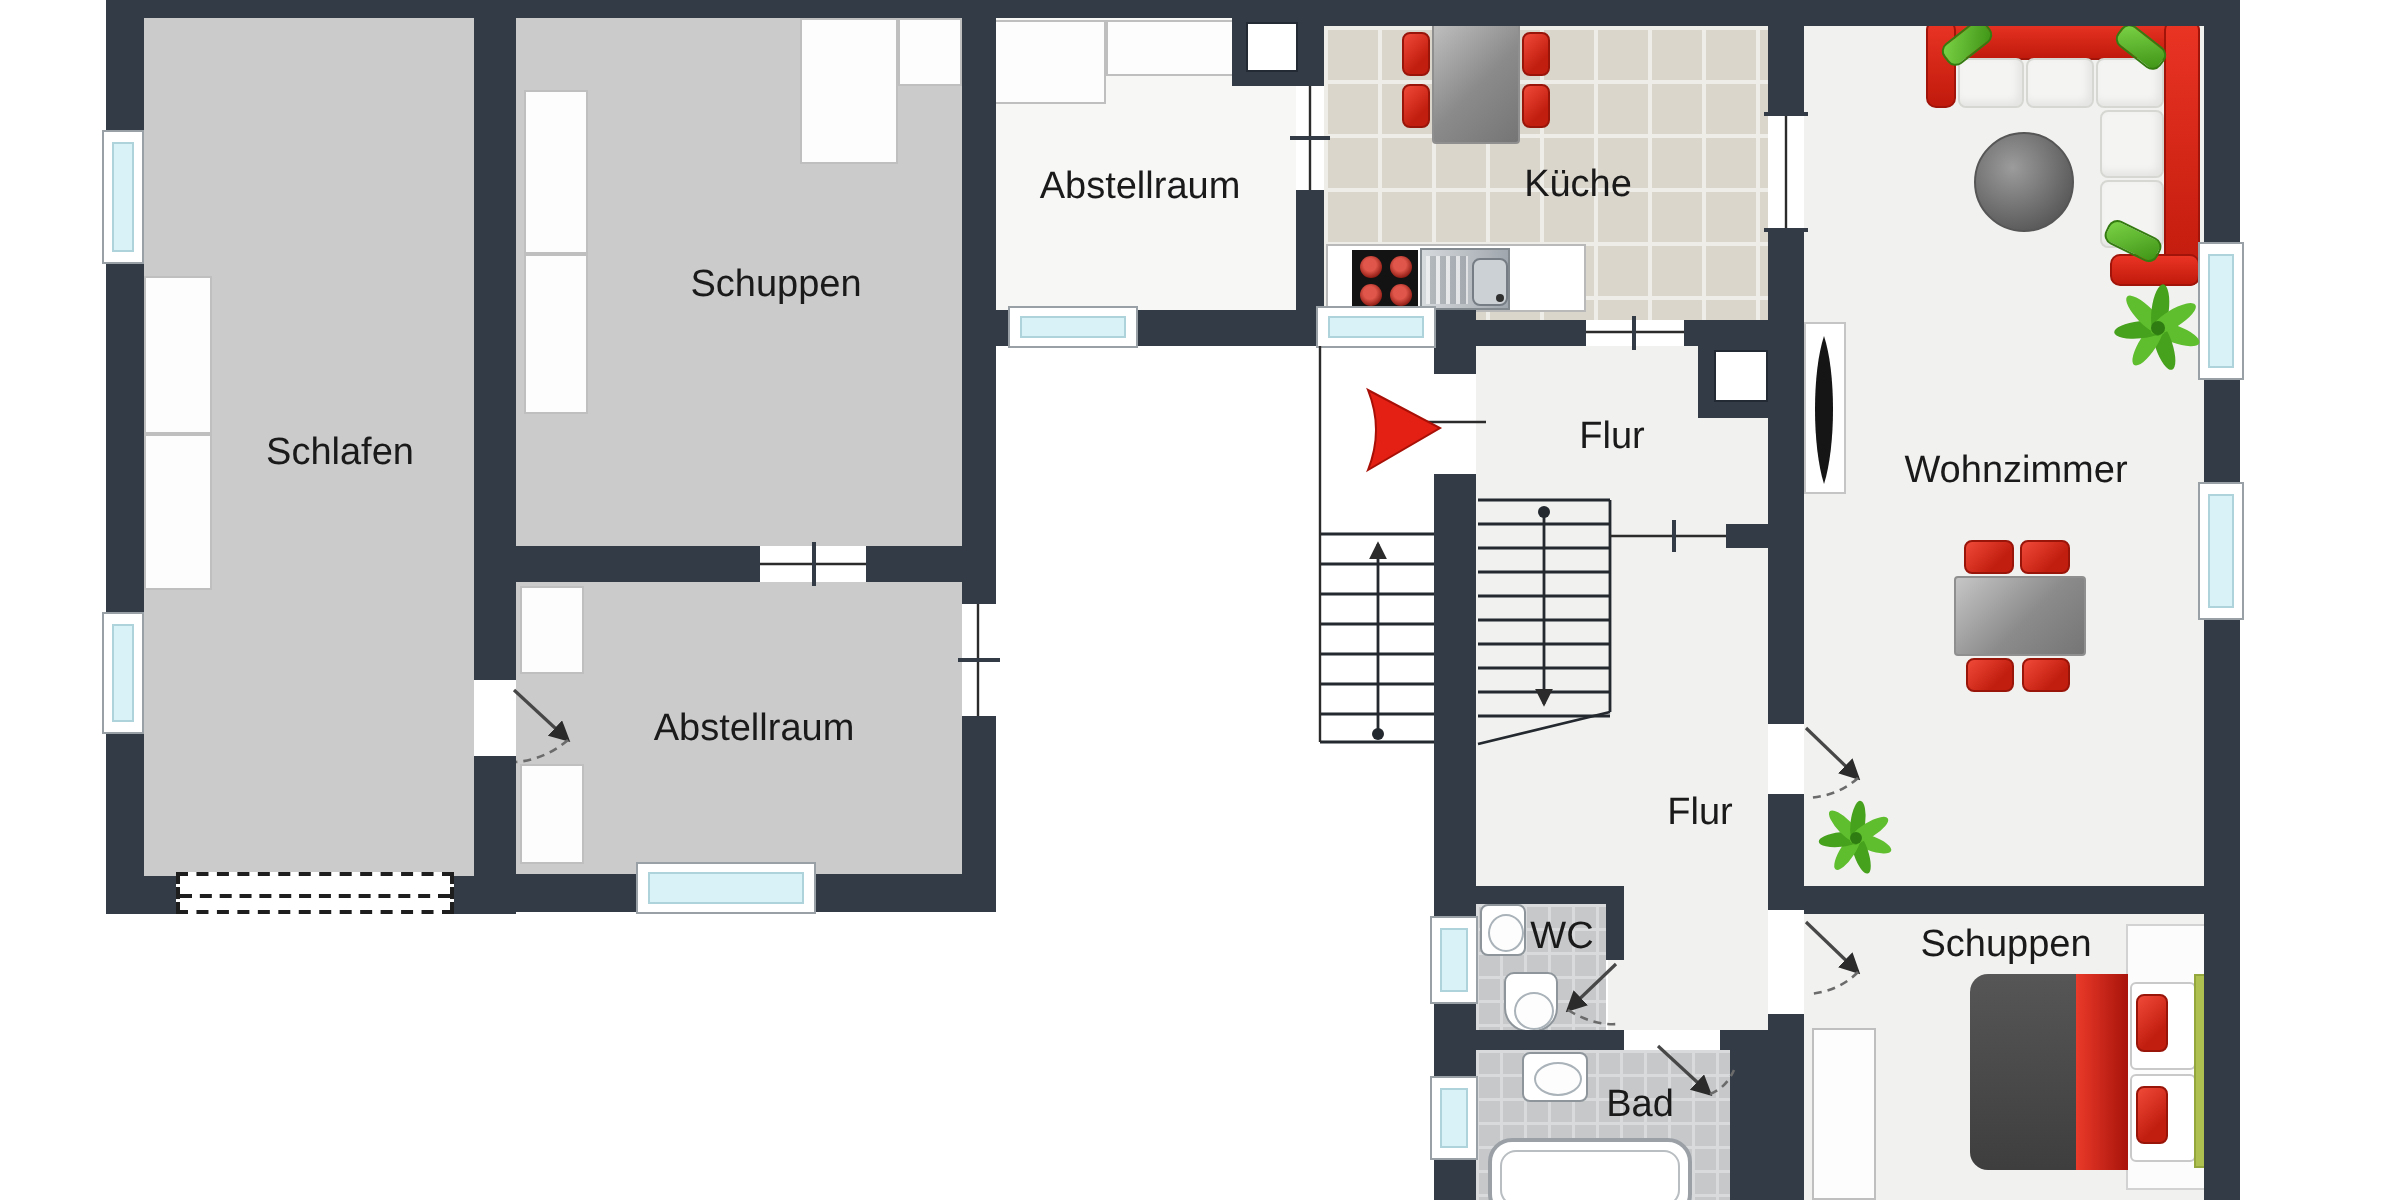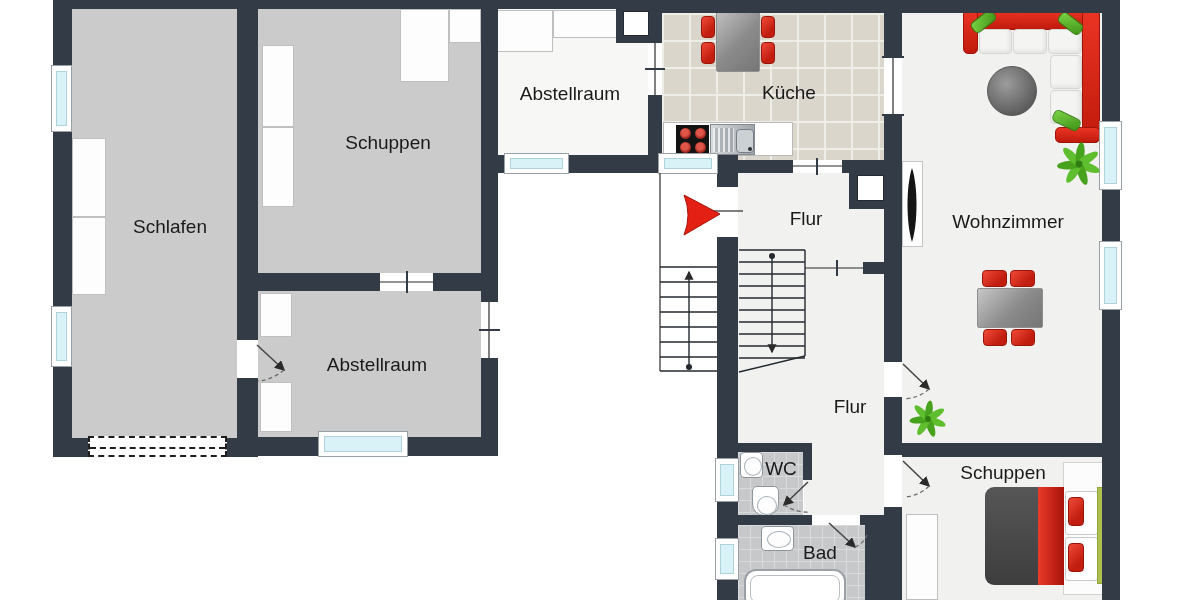--- a/index.html
+++ b/index.html
@@ -61,21 +61,21 @@
 </head>
 <body>
 
 <div id="plan">
   <div class="labels-layer">
     <div class="room-label" style="left: 170px; top: 227px;">Schlafen</div>
     <div class="room-label" style="left: 388px; top: 143px; text-align: right;">Schuppen</div>
     <div class="room-label" style="left: 570px; top: 94px;">Abstellraum</div>
     <div class="room-label" style="left: 789px; top: 93px;">Küche</div>
     <div class="room-label" style="left: 806px; top: 219px;">Flur</div>
-    <div class="room-label" style="left: 1008px; top: 222px;">Wohnzimmer</div>
+    <div class="room-label" style="left: 1008px; top: 236px;">Wohnzimmer</div>
     <div class="room-label" style="left: 377px; top: 365px;">Abstellraum</div>
     <div class="room-label" style="left: 850px; top: 407px;">Flur</div>
     <div class="room-label" style="left: 781px; top: 469px;">WC</div>
     <div class="room-label" style="left: 820px; top: 553px;">Bad</div>
     <div class="room-label" style="left: 1003px; top: 473px;">Schuppen</div>
   </div>
 <div class="abs floor-gray" style="left: 72px; top: 9px; width: 165px; height: 429px;"></div>
     <div class="abs floor-gray" style="left: 258px; top: 9px; width: 223px; height: 264px;"></div>
     <div class="abs floor-white" style="left: 496px; top: 9px; width: 152px; height: 146px;"></div>
     <div class="abs floor-gray" style="left: 258px; top: 291px; width: 223px; height: 146px;"></div>

